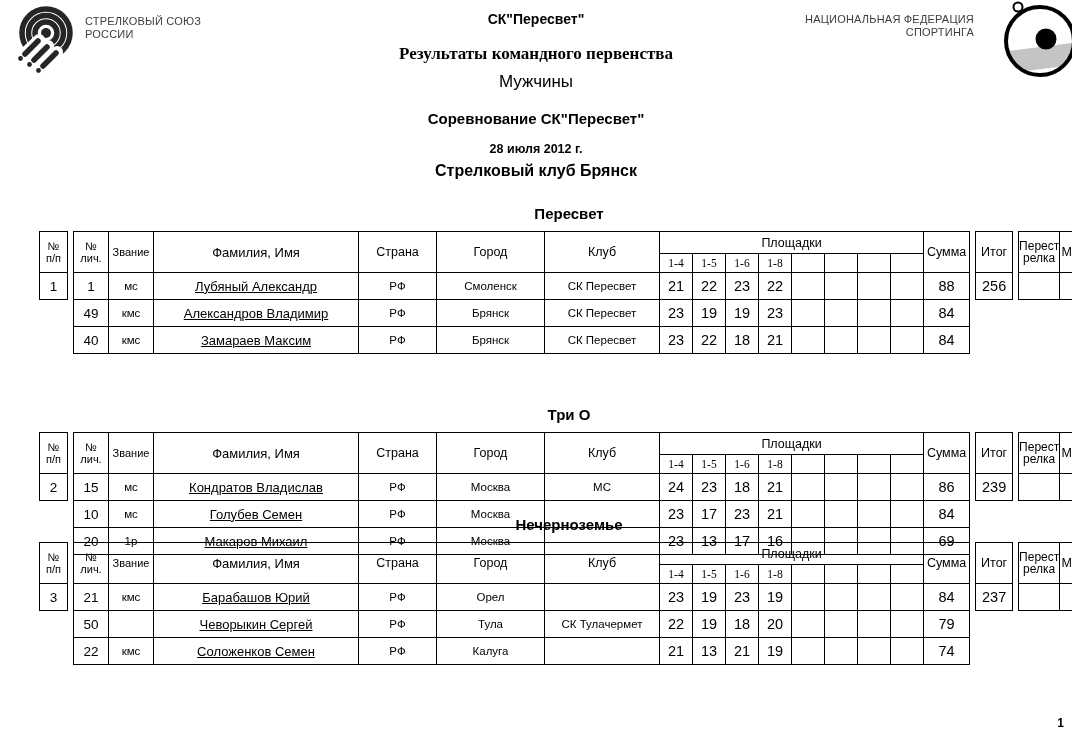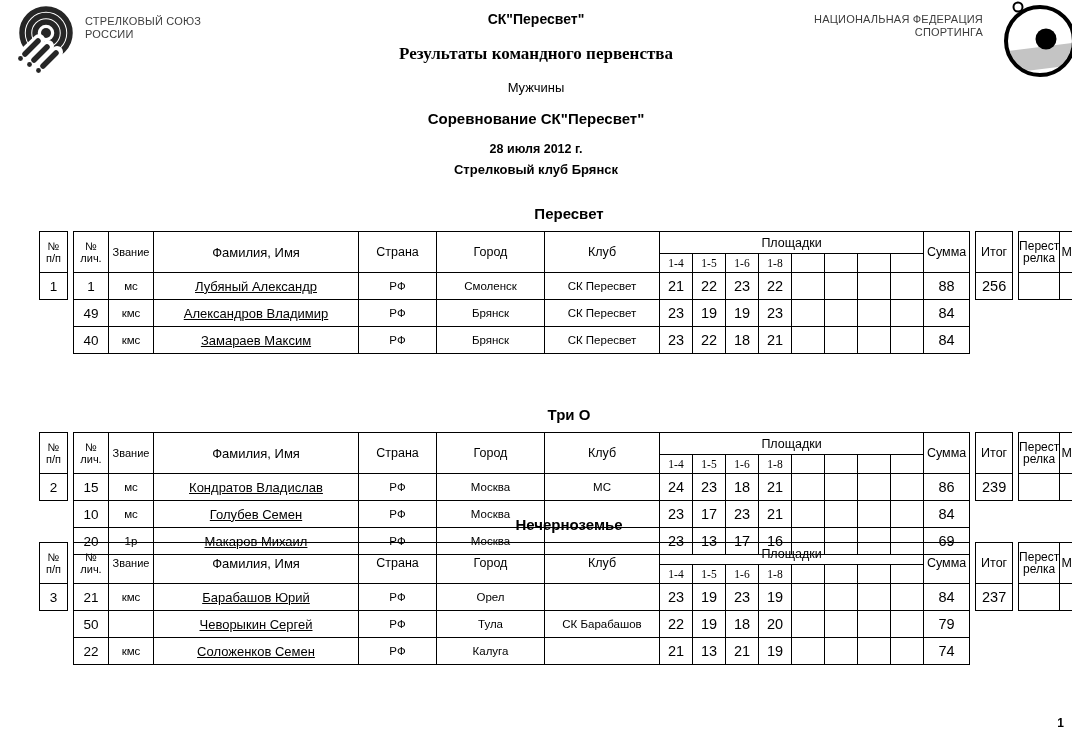--- a/index.html
+++ b/index.html
@@ -3,31 +3,31 @@
 <meta charset="utf-8">
 <style>
   html,body{margin:0;padding:0;}
   body{
     width:1072px;height:738px;position:relative;background:#fff;
     font-family:"Liberation Sans", sans-serif;color:#000;overflow:hidden;
   }
   
   .org-left{position:absolute;left:85px;top:15px;font-size:11px;line-height:13px;
     color:#3d3d3d;letter-spacing:.2px;}
-  .org-right{position:absolute;right:89px;top:13px;font-size:11px;line-height:13px;
+  .org-right{position:absolute;right:98px;top:13px;font-size:11px;line-height:13px;
     color:#3d3d3d;text-align:right;letter-spacing:.2px;}
   .logo-left{position:absolute;left:12px;top:6px;}
   .logo-right{position:absolute;right:0;top:0;}
   .ctitle{position:absolute;left:0;width:100%;text-align:center;white-space:pre;}
   .t-club{top:11px;font-size:14px;font-weight:bold;}
   .t-main{top:44px;font-size:17px;font-weight:bold;font-family:Liberation Serif, serif;}
-  .t-cat{top:80px;font-size:13px;}
+  .t-cat{top:72px;font-size:17px;}
   .t-comp{top:110px;font-size:15px;font-weight:bold;}
   .t-date{top:142px;font-size:12.5px;font-weight:bold;}
-  .t-venue{top:162px;font-size:13px;font-weight:bold;}
+  .t-venue{top:162px;font-size:16px;font-weight:bold;}
   .page-num{position:absolute;right:8px;top:716px;font-size:12px;font-weight:bold;}
 
   
   .team{position:absolute;left:0;width:1072px;padding-left:33px;}
   .team-0{top:205px;} .team-1{top:361px;margin-top:45px;} .team-2{top:516px;}
   .team-title{text-align:center;font-weight:bold;font-size:15px;height:18px;margin-bottom:8px;}
 
   table.results{border-collapse:collapse;table-layout:fixed;width:1060px;margin-left:6px;}
   table.results th, table.results td{
     border:1px solid #000;padding:0;text-align:center;vertical-align:middle;
@@ -463,21 +463,21 @@
             <td class="d-place">3</td>
           </tr>
           <tr>
             <td class="absent"></td>
             <td class="gap"></td>
             <td class="d-num">50</td>
             <td class="d-small"></td>
             <td class="d-name">Чеворыкин Сергей</td>
             <td class="d-small">РФ</td>
             <td class="d-small">Тула</td>
-            <td class="d-small">СК Барабашов</td>
+            <td class="d-small">СК Тулачермет</td>
             <td class="d-score">22</td>
             <td class="d-score">19</td>
             <td class="d-score">18</td>
             <td class="d-score">20</td>
             <td class="d-score"></td>
             <td class="d-score"></td>
             <td class="d-score"></td>
             <td class="d-score"></td>
             <td class="d-score">79</td>
             <td class="gap"></td>

